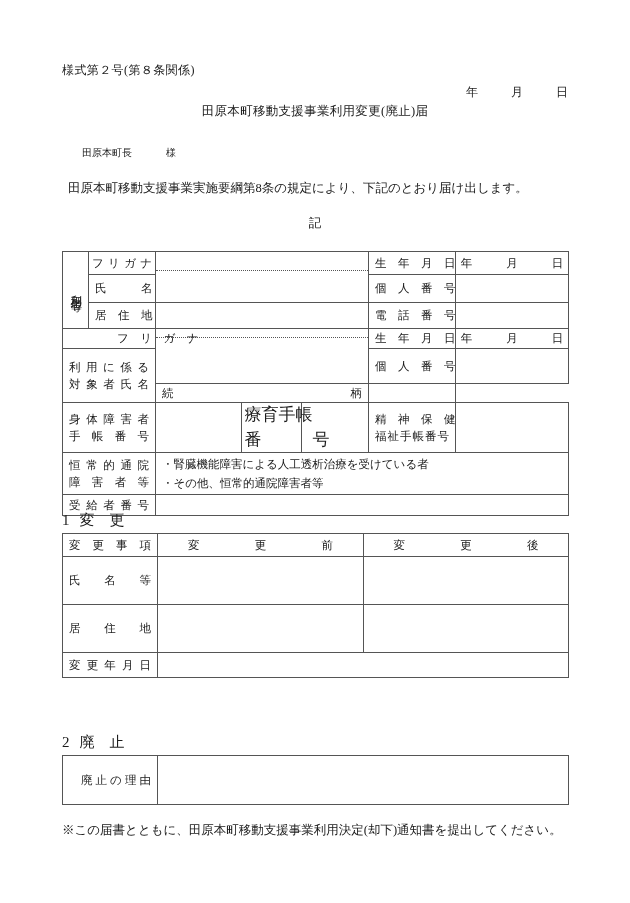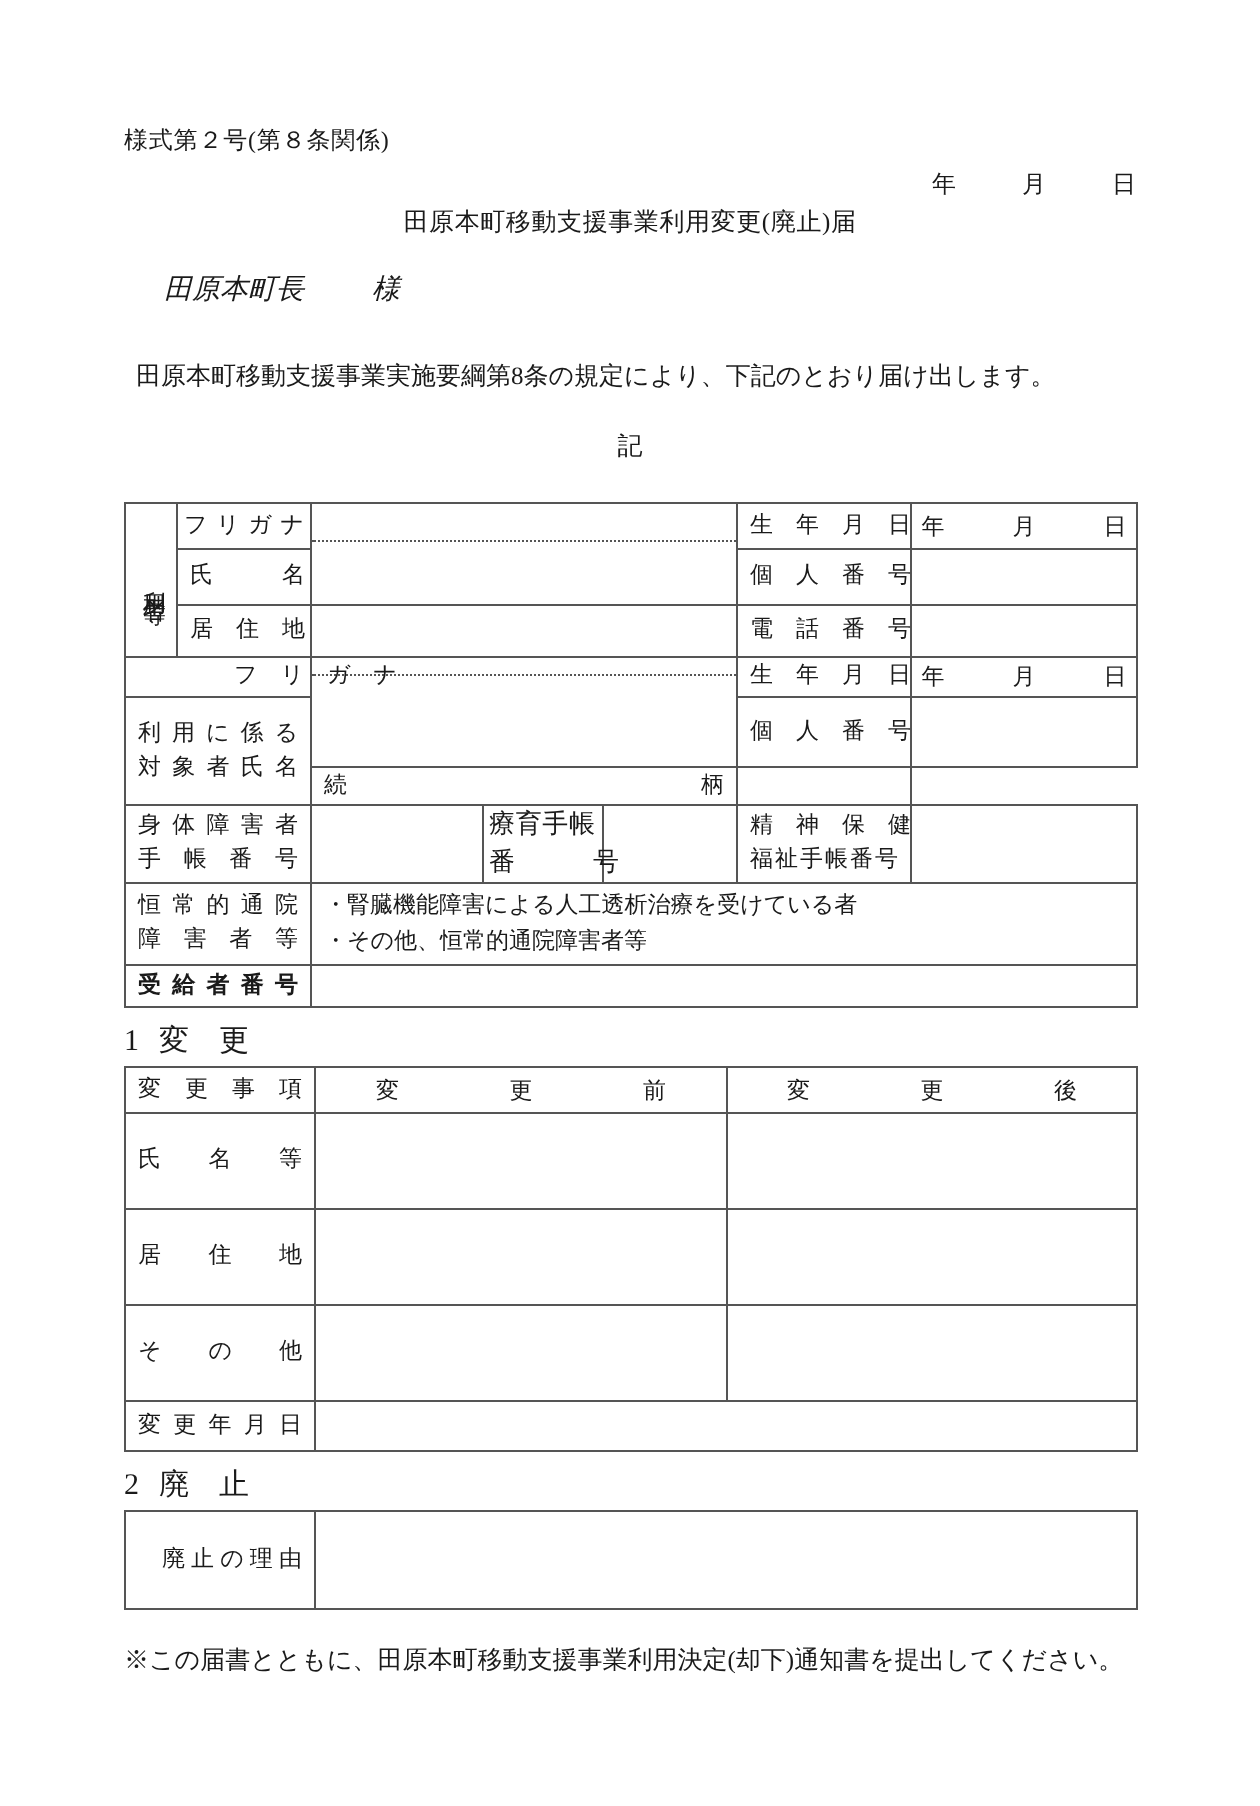--- a/index.html
+++ b/index.html
@@ -49,24 +49,23 @@
     left: 0;
     top: 103px;
     width: 630px;
     text-align: center;
     font-size: 12.5px;
     letter-spacing: .3px;
   }
   .addressee {
     position: absolute;
     left: 82px;
-    top: 136px;
-    font-size: 14px;
-    white-space: nowrap;
-    font-style: italic;
+    top: 146px;
+    font-size: 10px;
+    white-space: nowrap;
   }
   .addressee .sama { margin-left: 34px; }
 
   .intro {
     position: absolute;
     left: 68px;
     top: 180px;
     font-size: 12.5px;
     white-space: nowrap;
   }
@@ -267,21 +266,21 @@
         </td>
         <td></td>
       </tr>
 
       <tr>
         <td colspan="2" class="center" style="height:34px;">
           <span class="spread">身体障害者</span>
           <span class="spread">手 帳 番 号</span>
         </td>
         <td style="padding:0;">
-          <table style="border-collapse:collapse;table-layout:fixed;width:100%;height:100%;font-size:13px;font-family:Liberation Serif, serif;">
+          <table style="border-collapse:collapse;table-layout:fixed;width:100%;height:100%;font-size:17px;font-family:Liberation Serif, serif;">
             <colgroup>
                 <col style="width:85px">
                 <col style="width:60px">
                 <col>
               </colgroup>
             <tbody>
                 <tr>
               <td style="border:none;border-right:1px solid #555;"></td>
               <td style="border:none;border-right:1px solid #555;text-align:center;">
                 <span class="spread-narrow">療育手帳</span>
@@ -306,21 +305,21 @@
         </td>
         <td colspan="3">
           <div class="bullets">
             <div>・腎臓機能障害による人工透析治療を受けている者</div>
             <div>・その他、恒常的通院障害者等</div>
           </div>
         </td>
       </tr>
 
       <tr>
-        <td colspan="2" style="height:20px;font-weight:bold;">
+        <td colspan="2" style="height:20px;">
           <span class="spread">受 給 者 番 号</span>
         </td>
         <td colspan="3"></td>
       </tr>
     </tbody>
   </table>
 
   <div class="sec-heading" style="left:62px; top:511px;">
     <span class="num">1</span><span>変　更</span>
   </div>
@@ -351,27 +350,20 @@
         <td></td>
       </tr>
       <tr>
         <td style="height:47px;">
           <span class="spread">居　　住　　地</span>
         </td>
         <td></td>
         <td></td>
       </tr>
       <tr>
-        <td style="height:47px;">
-          <span class="spread">そ　　の　　他</span>
-        </td>
-        <td></td>
-        <td></td>
-      </tr>
-      <tr>
         <td style="height:24px;">
           <span class="spread">変 更 年 月 日</span>
         </td>
         <td colspan="2"></td>
       </tr>
     </tbody>
   </table>
 
   <div class="sec-heading" style="left:62px; top:733px;">
     <span class="num">2</span><span>廃　止</span>

